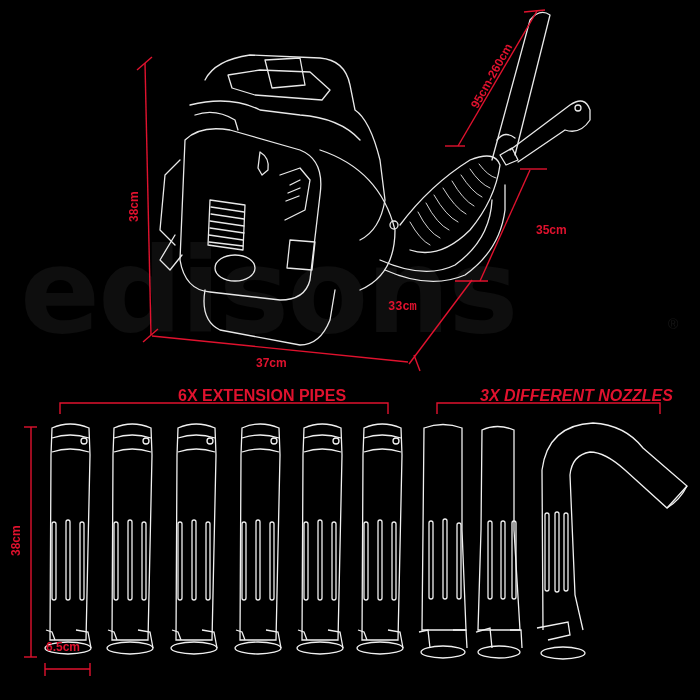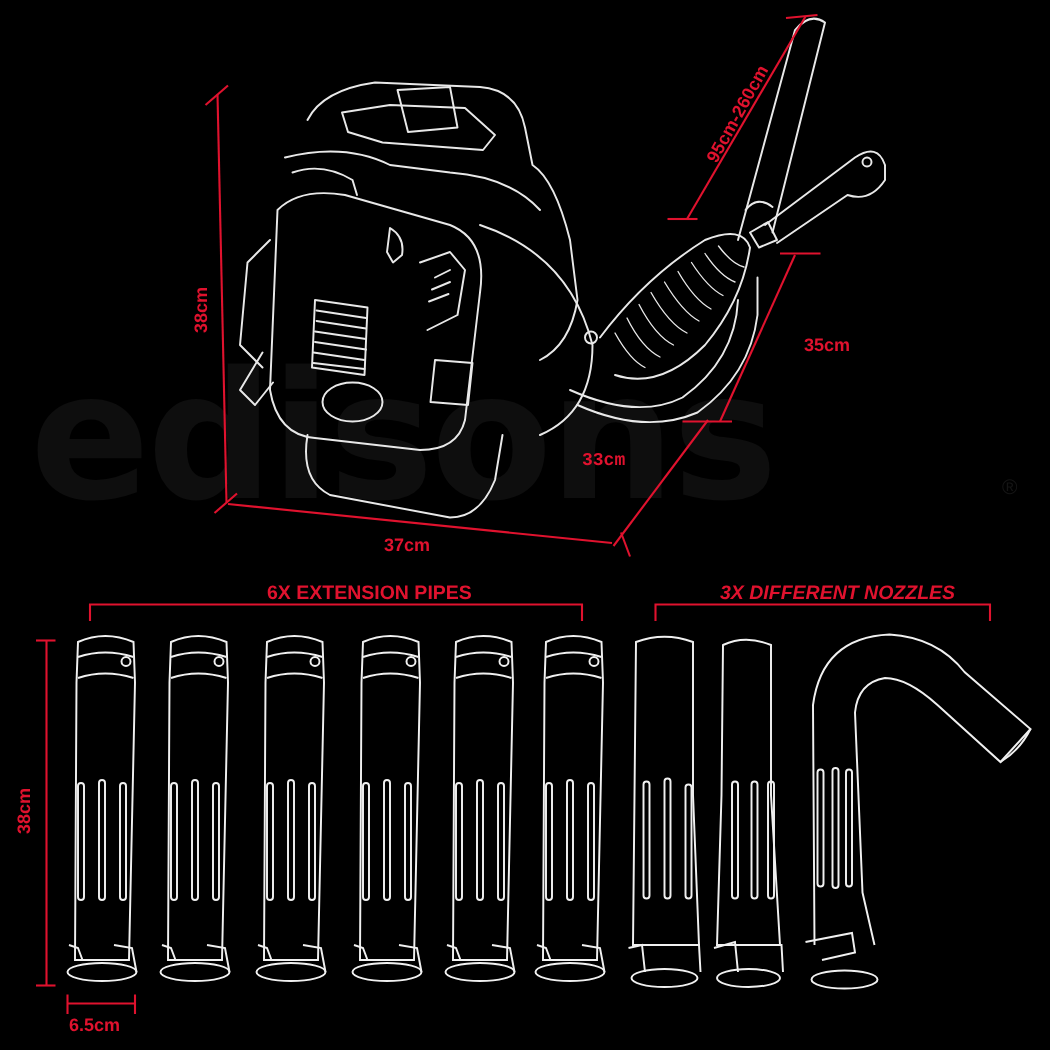--- a/index.html
+++ b/index.html
@@ -2,21 +2,21 @@
 <html><head>
 <meta charset="utf-8">
 <style>
   html, body { margin:0; padding:0; background:#000; }
   #stage { position:relative; width:700px; height:700px; background:#000; overflow:hidden; font-family:"Liberation Sans", sans-serif; }
   svg { position:absolute; left:0; top:0; }
   .watermark { position:absolute; left:20px; top:232px; font-family:"DejaVu Sans", sans-serif; font-size:118px; font-weight:bold; color:#0e0e0e; letter-spacing:-2px; line-height:1; }
   .reg { position:absolute; left:668px; top:316px; font-size:14px; color:#151515; }
   .lbl { position:absolute; color:#e0122e; font-weight:bold; font-family:"Liberation Sans", sans-serif; font-size:12px; white-space:nowrap; }
   .rot90 { transform:rotate(-90deg); transform-origin:left top; }
-  .hdr { position:absolute; color:#e0122e; font-weight:bold; font-size:13px; letter-spacing:0px; white-space:nowrap;text-align:center; }
+  .hdr { position:absolute; color:#e0122e; font-weight:bold; font-size:16px; letter-spacing:0px; white-space:nowrap;text-align:center; }
 </style>
 </head>
 <body>
 
 <div id="stage">
 
   <div class="watermark">edisons</div>
   <div class="reg">®</div>
 
   <svg width="700" height="700" viewBox="0 0 700 700">
@@ -213,14 +213,14 @@
   <div class="lbl rot90" style="left:127px; top:222px;">38cm</div>
   <div class="lbl" style="left:256px; top:356px;">37cm</div>
   <div class="lbl" style="left:388px; top:300px;font-family:Liberation Mono, monospace;">33cm</div>
   <div class="lbl" style="left:536px; top:223px;">35cm</div>
   <div class="lbl" style="left:468px; top:104px; transform:rotate(-61deg); transform-origin:left top;">95cm-260cm</div>
 
   <div class="hdr" style="left:178px; top:387px;">6X  EXTENSION PIPES</div>
   <div class="hdr" style="left:480px; top:387px;font-style:italic;">3X  DIFFERENT NOZZLES</div>
 
   <div class="lbl rot90" style="left:9px; top:556px;">38cm</div>
-  <div class="lbl" style="left:46px; top:676px;text-align:right;">6.5cm</div>
+  <div class="lbl" style="left:46px; top:640px;text-align:right;">6.5cm</div>
 </div>
 
 </body></html>

